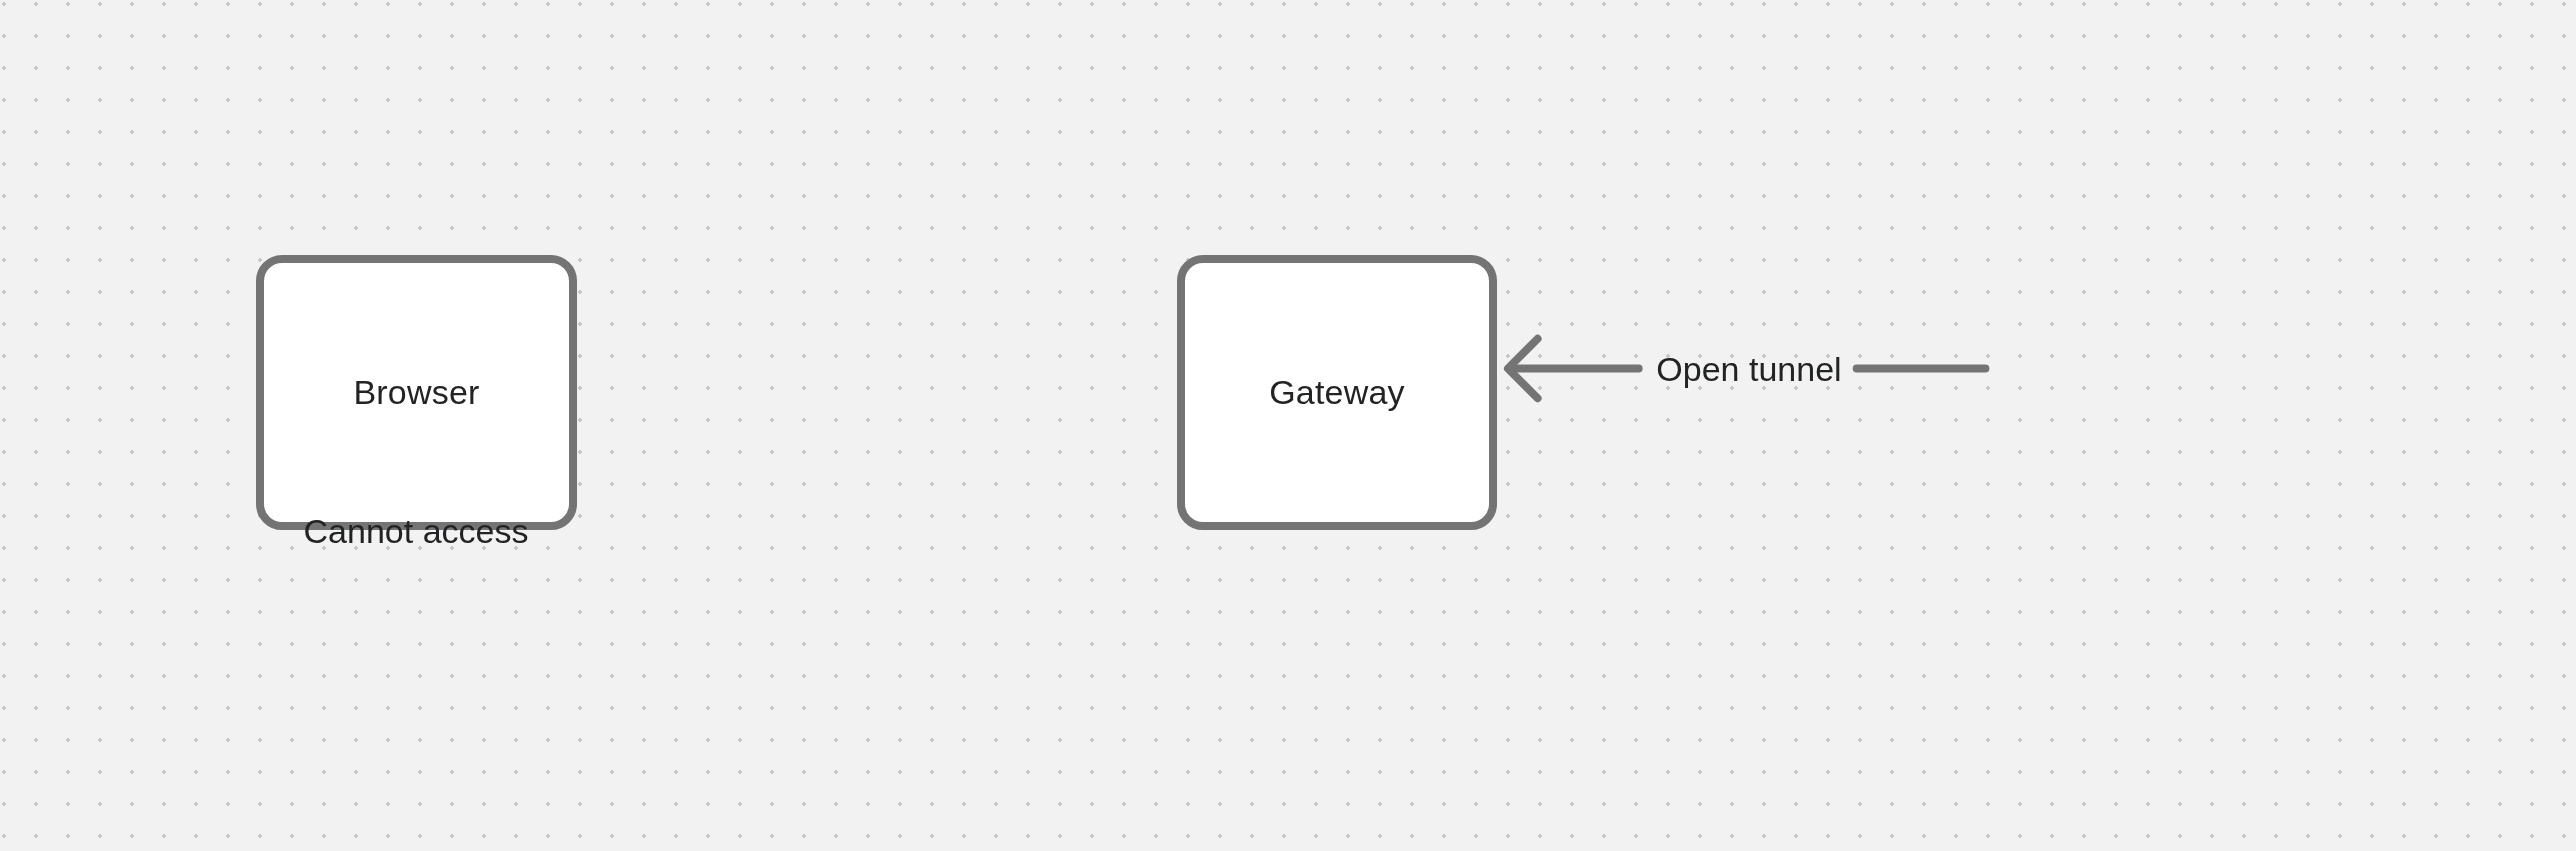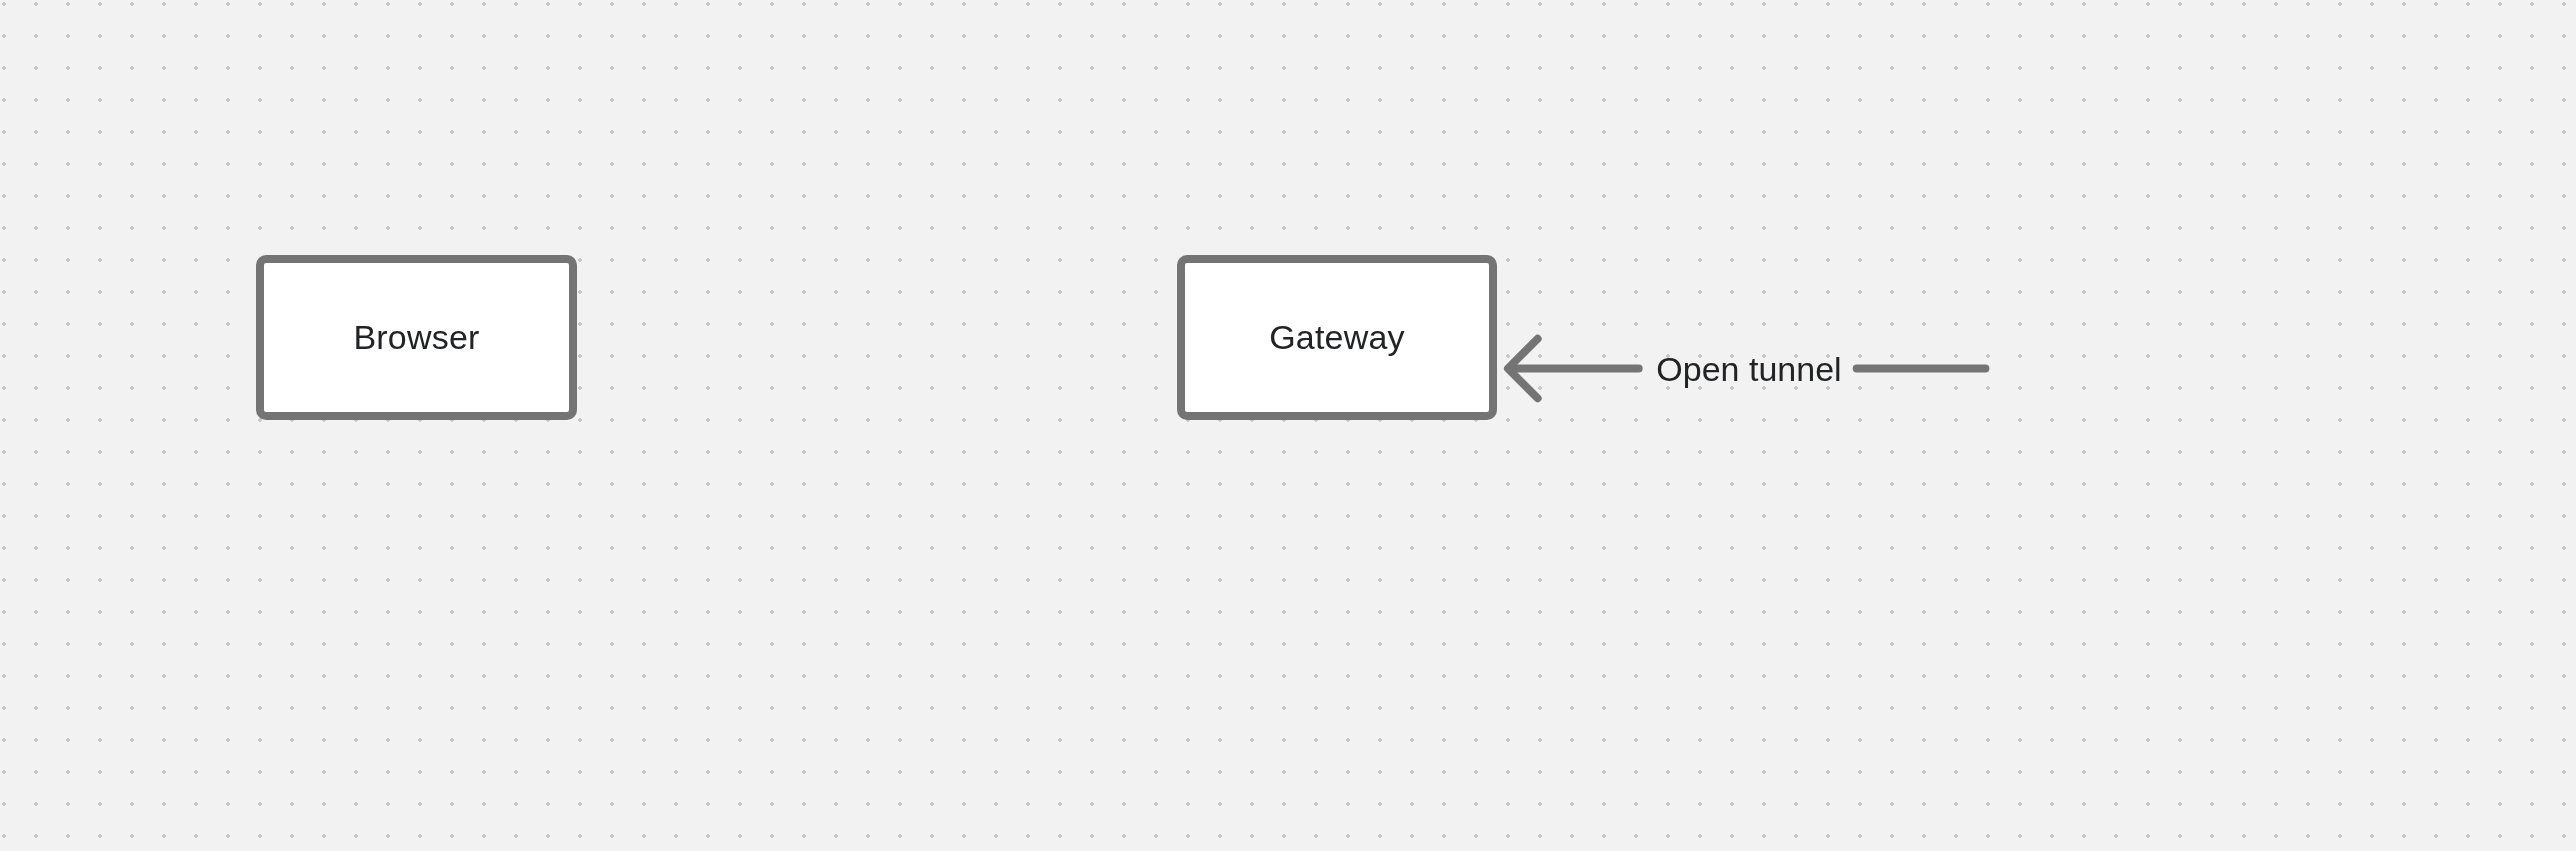--- a/index.html
+++ b/index.html
@@ -19,25 +19,25 @@
     height: 851px;
     background-color: #f2f2f2;
     background-image: radial-gradient(circle, #c8c8c8 1.6px, rgba(0,0,0,0) 1.8px);
     background-size: 32px 32px;
     background-position: -12px -12px; 
   }
   .node {
     position: absolute;
     top: 255px;
     width: 321px;
-    height: 165px;
+    height: 275px;
     box-sizing: border-box;
     background: #ffffff;
     border: 8px solid #747474;
-    border-radius: 10px;
+    border-radius: 26px;
     display: flex;
     align-items: center;
     justify-content: center;
   }
   .node-browser { left: 256px; }
   .node-gateway { left: 1177px; width: 320px; align-items: center; }
   .node-server  { left: 1999px; }
   .node-label {
     font-size: 34px;
     font-weight: 500;
@@ -92,20 +92,21 @@
   <div class="node node-browser">
     <span class="node-label">Browser</span>
   </div>
 
   <div class="node node-gateway">
     <span class="node-label">Gateway</span>
   </div>
 
 
   <div class="note">
+    <div>Cannot access</div>
   </div>
 
   <svg class="arrow-svg" viewBox="0 0 2600 859" xmlns="http://www.w3.org/2000/svg">
     <polyline class="arrow-stroke" points="1552,342 1522,372 1552,402"></polyline>
     <line class="arrow-stroke" x1="1524" y1="372" x2="1654" y2="372"></line>
     <line class="arrow-stroke" x1="1874" y1="372" x2="2004" y2="372"></line>
   </svg>
 
   <div class="edge-label">Open tunnel</div>
 

